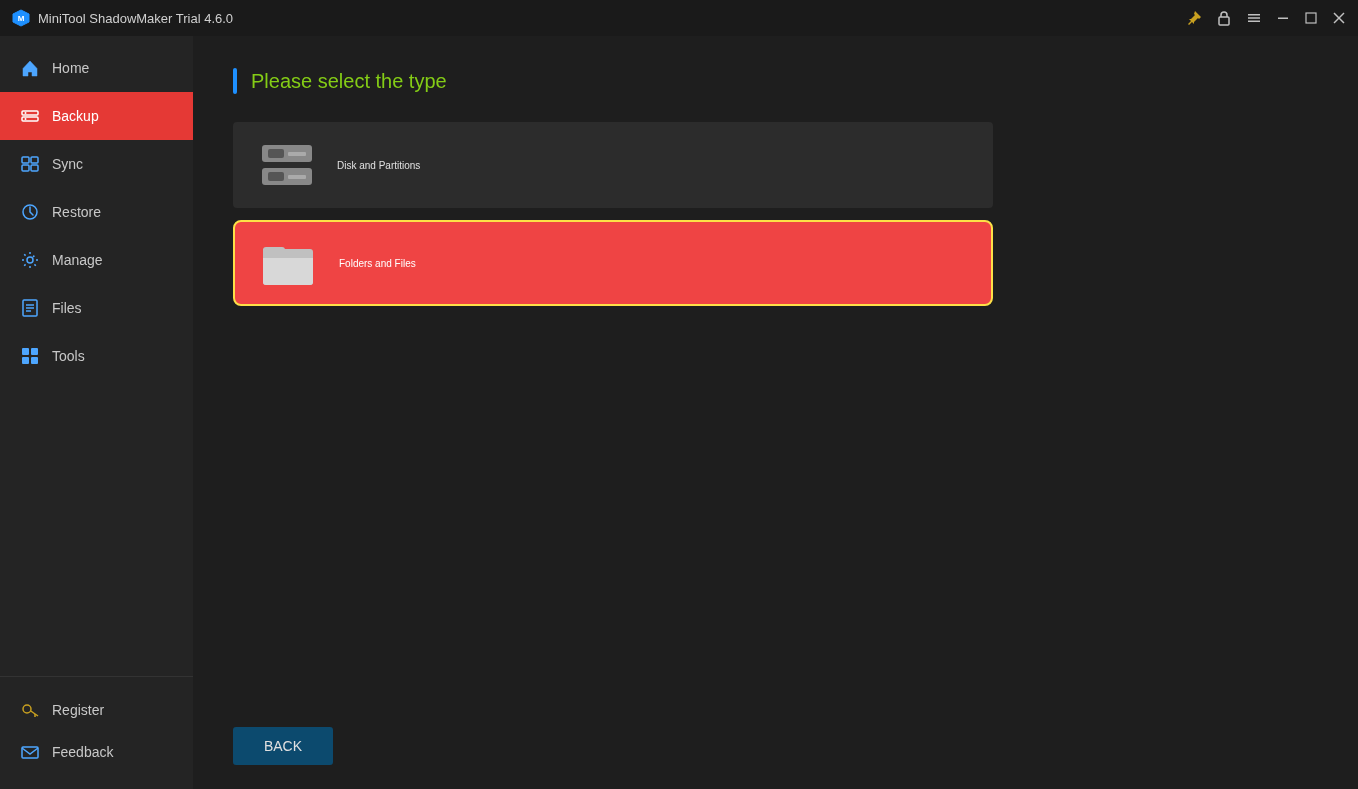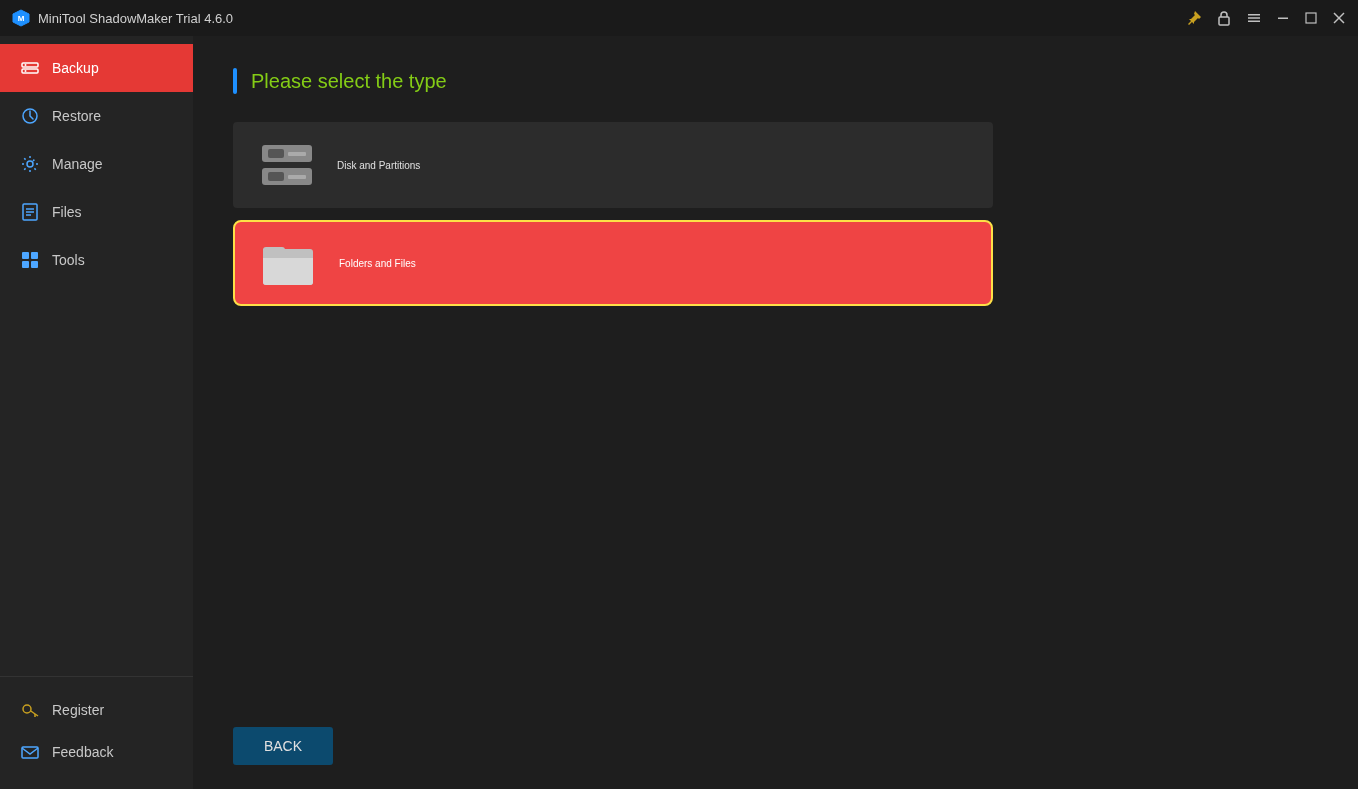--- a/index.html
+++ b/index.html
@@ -243,33 +243,52 @@
         </svg>
     </span>
   </div>
 </div>
 
 <div class="app-body">
 
   <div class="sidebar">
     <div class="sidebar-nav">
 
+      <div class="sidebar-item">
+        <span class="sidebar-item-icon">
+          <svg width="20" height="20" viewBox="0 0 20 20" fill="#4da6ff">
+              <path d="M3 10.5L10 3l7 7.5V18h-5v-4H8v4H3z" stroke="#4da6ff" stroke-width="0.5" fill="#4da6ff"></path>
+            </svg>
+        </span>
+        <span>Home</span>
+      </div>
 
       <div class="sidebar-item active">
         <span class="sidebar-item-icon">
           <svg width="20" height="20" viewBox="0 0 20 20" fill="white">
             <rect x="2" y="5" width="16" height="4" rx="1" fill="none" stroke="white" stroke-width="1.5"></rect>
             <rect x="2" y="11" width="16" height="4" rx="1" fill="none" stroke="white" stroke-width="1.5"></rect>
             <circle cx="5.5" cy="7" r="1" fill="white"></circle>
             <circle cx="5.5" cy="13" r="1" fill="white"></circle>
           </svg>
         </span>
         <span>Backup</span>
       </div>
 
+      <div class="sidebar-item">
+        <span class="sidebar-item-icon">
+          <svg width="20" height="20" viewBox="0 0 20 20" fill="none" stroke="#4da6ff" stroke-width="1.5">
+            <rect x="2" y="3" width="7" height="6" rx="1"></rect>
+            <rect x="11" y="3" width="7" height="6" rx="1"></rect>
+            <rect x="2" y="11" width="7" height="6" rx="1"></rect>
+            <rect x="11" y="11" width="7" height="6" rx="1"></rect>
+          </svg>
+        </span>
+        <span>Sync</span>
+      </div>
 
       <div class="sidebar-item">
         <span class="sidebar-item-icon">
           <svg width="20" height="20" viewBox="0 0 20 20" fill="#4da6ff">
             <circle cx="10" cy="10" r="7" fill="none" stroke="#4da6ff" stroke-width="1.5"></circle>
             <path d="M10 5v5l3 3" stroke="#4da6ff" stroke-width="1.5" fill="none" stroke-linecap="round"></path>
           </svg>
         </span>
         <span>Restore</span>
       </div>

